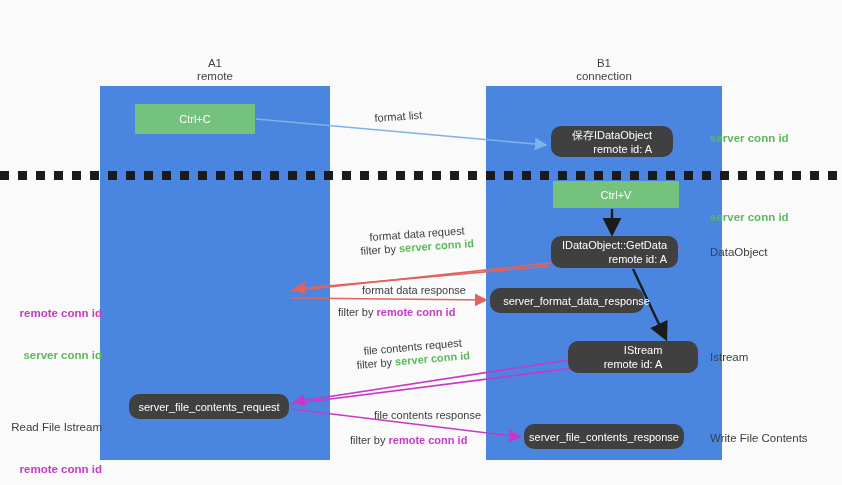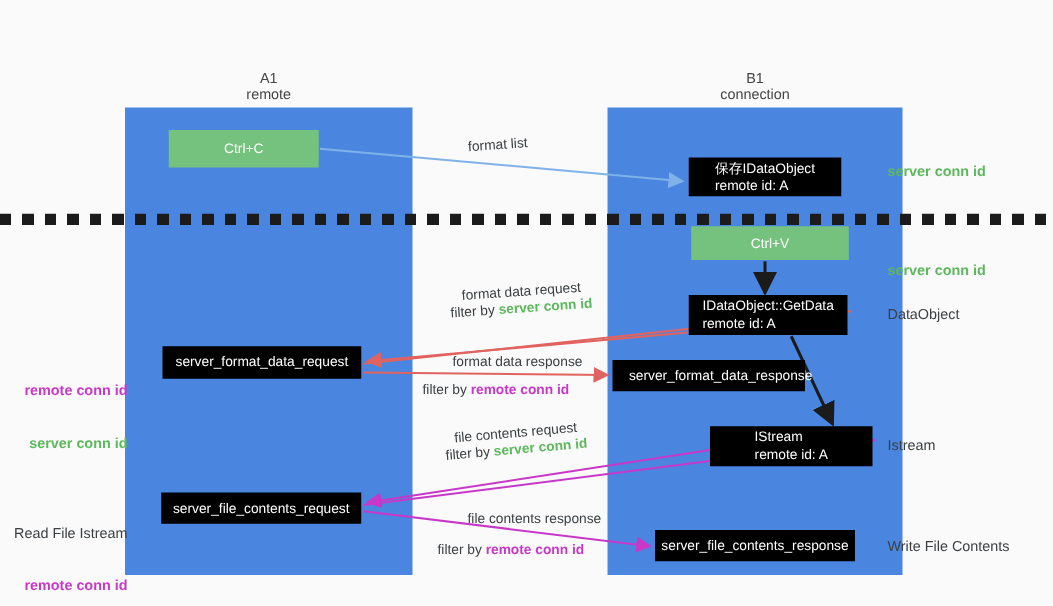--- a/index.html
+++ b/index.html
@@ -38,24 +38,24 @@
   #divider{
     left:0;top:171px;width:842px;height:9px;
     background-image:repeating-linear-gradient(to right,#1b1b1b 0 9px,transparent 9px 18px);
   }
 
   
   .box{
     box-sizing:border-box;
     color:#fff;font-size:11px;line-height:14px;
     display:flex;align-items:center;justify-content:center;
-    text-align:left;white-space:pre;
+    text-align:right;white-space:pre;
   }
   .green{background:#74c27d;}
-  .orange{background:#000000;}
+  .orange{background:#404040;border-radius:10px;}
 
   #box-ctrlc{left:135px;top:104px;width:120px;height:30px;}
   #box-save{left:551px;top:126px;width:122px;height:31px;}
   #box-ctrlv{left:553px;top:181px;width:126px;height:27px;}
   #box-getdata{left:551px;top:236px;width:127px;height:32px;}
   #box-fmtreq{left:130px;top:277px;width:159px;height:26px;}
   #box-fmtresp{left:490px;top:288px;width:154px;height:25px;padding-left:19px;}
   #box-istream{left:568px;top:341px;width:130px;height:32px;}
   #box-filereq{left:129px;top:394px;width:160px;height:25px;}
   #box-fileresp{left:524px;top:424px;width:160px;height:25px;}
@@ -143,21 +143,20 @@
   </svg>
 
   <div class="abs" id="divider"></div>
 
   <div class="abs box green" id="box-ctrlc">Ctrl+C</div>
   <div class="abs box orange" id="box-save">保存IDataObject
 remote id: A</div>
   <div class="abs box green" id="box-ctrlv">Ctrl+V</div>
   <div class="abs box orange" id="box-getdata">IDataObject::GetData
 remote id: A</div>
-  <div class="abs box orange" id="box-fmtreq">server_format_data_request</div>
   <div class="abs box orange" id="box-fmtresp">server_format_data_response</div>
   <div class="abs box orange" id="box-istream">IStream
 remote id: A</div>
   <div class="abs box orange" id="box-filereq">server_file_contents_request</div>
   <div class="abs box orange" id="box-fileresp">server_file_contents_response</div>
 
   <div class="abs side green-t" id="lbl-serverconn-1">server conn id</div>
   <div class="abs side green-t" id="lbl-serverconn-2">server conn id</div>
   <div class="abs side plain" id="lbl-dataobject">DataObject</div>
   <div class="abs side plain" id="lbl-istream">Istream</div>

